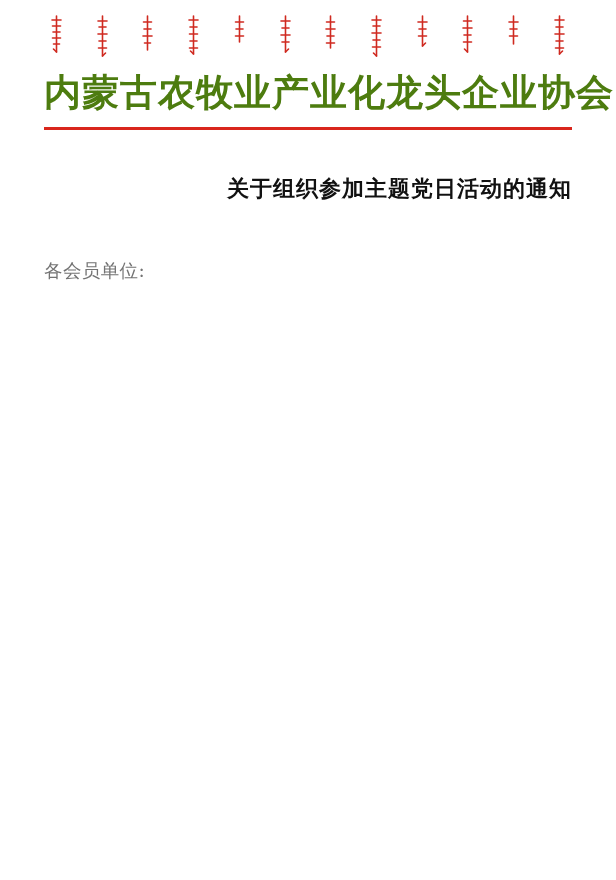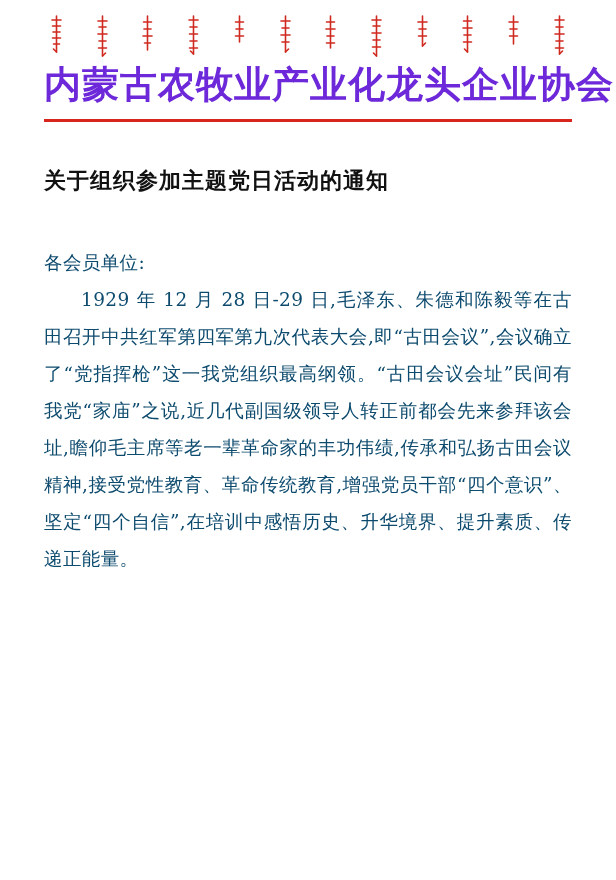--- a/index.html
+++ b/index.html
@@ -37,54 +37,54 @@
     display: flex;
     flex-direction: column;
     align-items: center;
     color: #cf2a20;
   }
   .mong-col svg { display: block; }
 
   
   .masthead {
     text-align: left;
-    color: #6d28d9;
+    color: #4d7c0f;
     font-family: "DejaVu Serif", "Liberation Serif", serif;
     font-weight: bold;
     font-size: 37px;
     letter-spacing: 1px;
     line-height: 1.1;
-    margin-top: 8px;
+    margin-top: 16px;
     white-space: nowrap;
   }
   .red-rule {
     margin-top: 14px;
     height: 3px;
     background: #d9261c;
     width: 100%;
   }
 
   
   .doc-title {
-    text-align: left;
+    text-align: right;
     font-family: "DejaVu Serif", "Liberation Serif", serif;
     font-weight: bold;
     font-size: 22px;
     color: #111;
     margin-top: 44px;
     letter-spacing: 1px;
   }
 
   
   .body-block {
     margin-top: 48px;
     font-family: "DejaVu Serif", "Liberation Serif", serif;
     font-size: 18.5px;
     line-height: 2.0;
-    color: #0c4a6e;
+    color: #737373;
     text-align: justify;
     letter-spacing: 0.4px;
   }
   .salutation {
     margin-bottom: 0;
   }
   .para {
     text-indent: 2em;
     margin: 0;
   }
@@ -246,16 +246,15 @@
   </div>
 
   <div class="masthead">内蒙古农牧业产业化龙头企业协会</div>
 
   <div class="red-rule"></div>
 
   <div class="doc-title">关于组织参加主题党日活动的通知</div>
 
   <div class="body-block">
     <p class="salutation">各会员单位:</p>
-    <p class="para">1929 年 12 月 28 日-29 日,毛泽东、朱德和陈毅等在古田召开中共红军第四军第九次代表大会,即“古田会议”,会议确立了“党指挥枪”这一我党组织最高纲领。“古田会议会址”民间有我党“家庙”之说,近几代副国级领导人转正前都会先来参拜该会址,瞻仰毛主席等老一辈革命家的丰功伟绩,传承和弘扬古田会议精神,接受党性教育、革命传统教育,增强党员干部“四个意识”、坚定“四个自信”,在培训中感悟历史、升华境界、提升素质、传递正能量。</p>
   </div>
 
 </div>
 
 </body></html>

